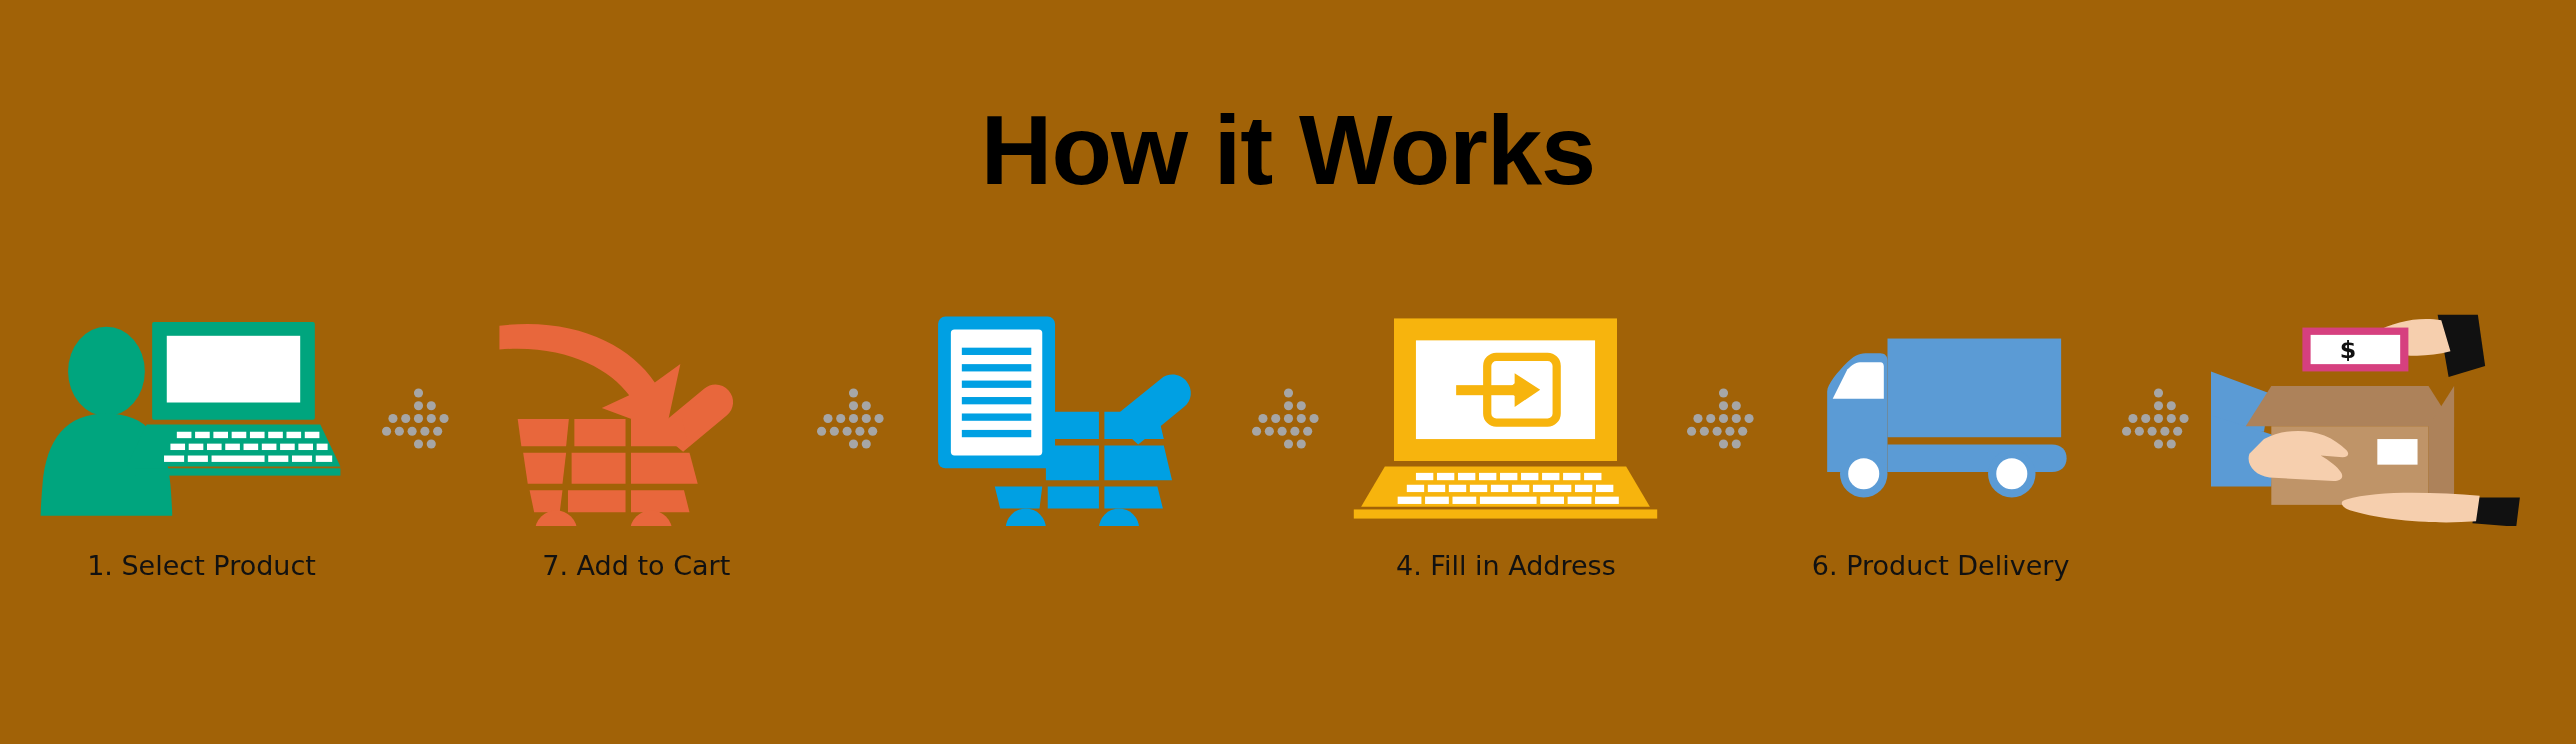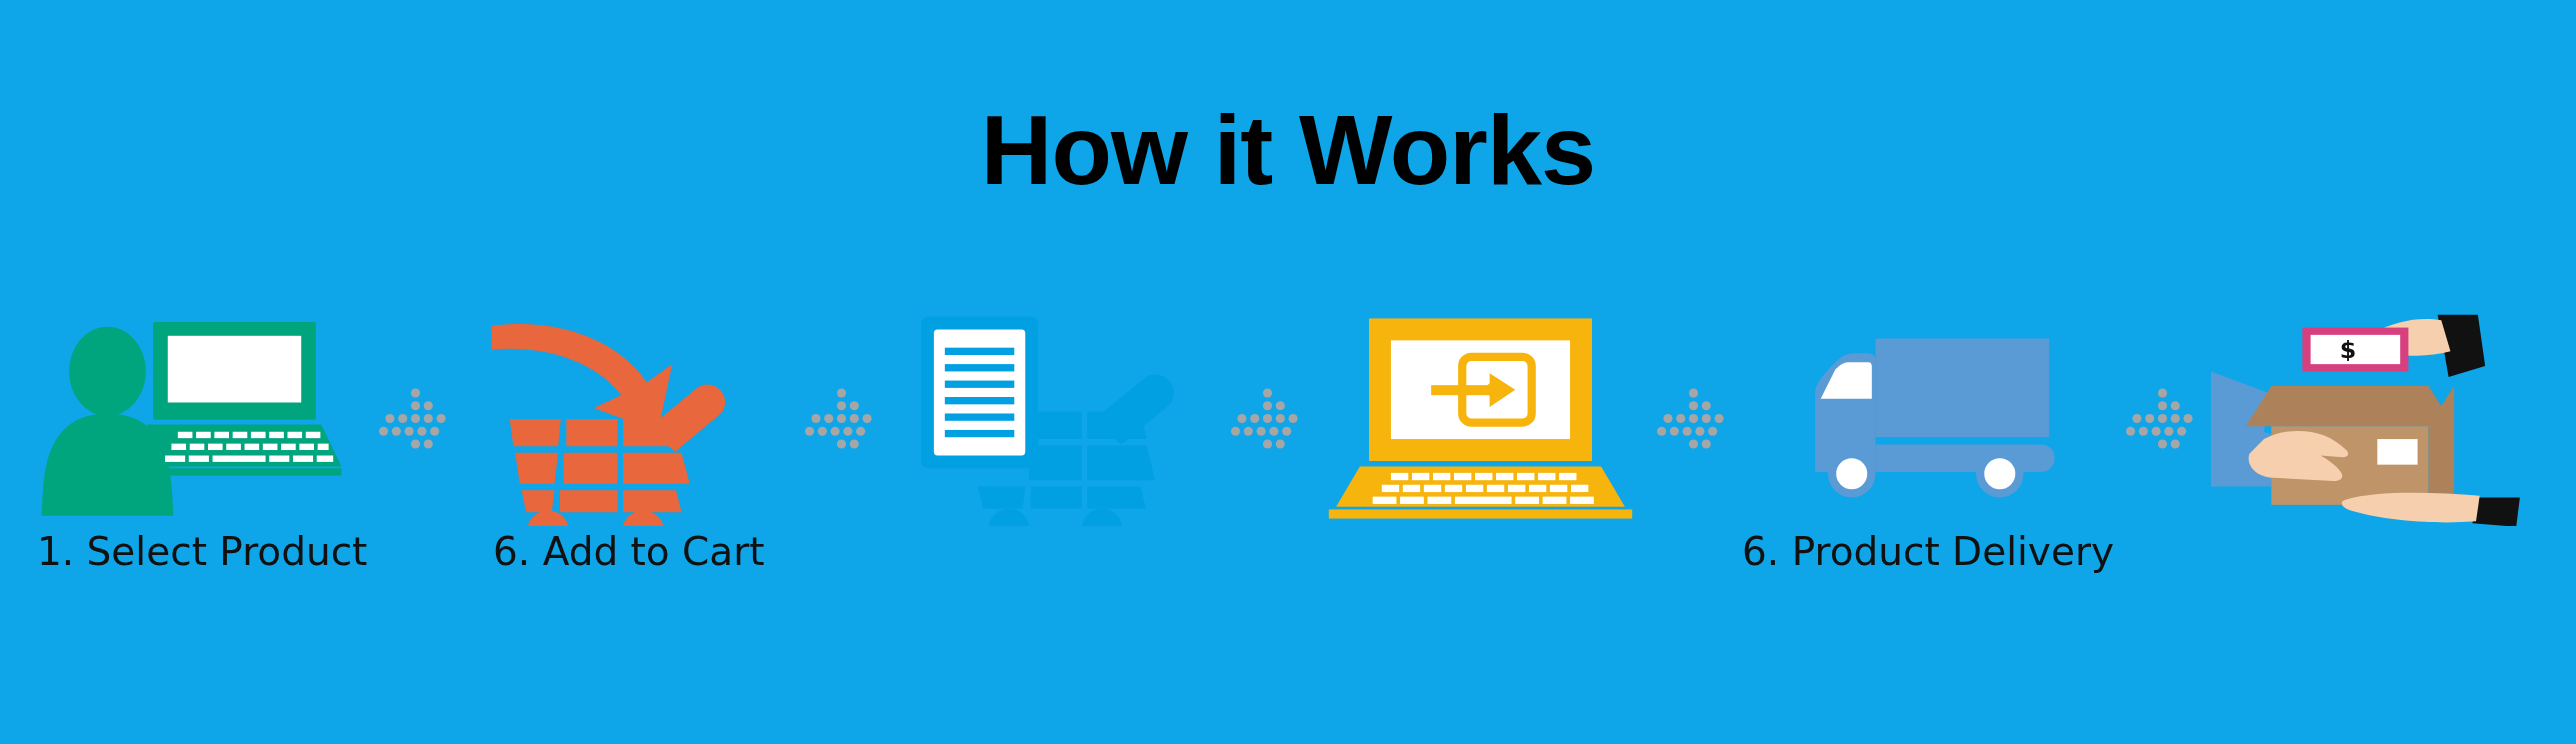--- a/index.html
+++ b/index.html
@@ -13,21 +13,21 @@
     height: 745px;
     overflow: hidden;
     font-family: "Liberation Sans", "DejaVu Sans", sans-serif;
     color: #000000;
   }
 
   .page {
     position: relative;
     width: 2576px;
     height: 745px;
-    background: #0ea5e9;
+    background: #a16207;
   }
 
   
   .title {
     position: absolute;
     top: 99px;
     left: 0;
     width: 2576px;
     text-align: center;
     font-family: "Liberation Sans Narrow", "Liberation Sans", "DejaVu Sans", sans-serif;
@@ -61,23 +61,23 @@
   }
 
   .icon-box {
     position: relative;
     width: 329px;
     height: 215px;
   }
   .icon-box svg { display: block; width: 100%; height: 100%; }
 
   .step-label {
-    margin-top: 5px;
+    margin-top: 19px;
     font-family: "DejaVu Sans", "Liberation Sans", sans-serif;
-    font-size: 39px;
+    font-size: 27px;
     line-height: 42px;
     font-weight: 400;
     color: #111111;
     white-space: nowrap;
     text-align: center;
   }
 
   
   .sep {
     position: relative;
@@ -200,21 +200,21 @@
               <path d="M63 196 h36 l-3 24 h-28 z"></path>
               <path d="M105 196 h63 v24 h-63 z"></path>
               <path d="M174 196 h58 l6 24 h-64 z"></path>
             </g>
 
             <circle cx="92" cy="241" r="23"></circle>
             <circle cx="196" cy="241" r="23"></circle>
           </g>
         </svg>
       </div>
-      <div class="step-label">6. Add to Cart</div>
+      <div class="step-label">7. Add to Cart</div>
     </div>
 
     <div class="sep">
       <svg viewBox="0 0 80 80" xmlns="http://www.w3.org/2000/svg">
         <g fill="#A6A6A6">
           <circle cx="40" cy="12" r="5"></circle>
           <circle cx="40" cy="26" r="5"></circle>
             <circle cx="54" cy="26" r="5"></circle>
           <circle cx="12" cy="40" r="5"></circle>
             <circle cx="26" cy="40" r="5"></circle>
@@ -345,20 +345,21 @@
               <rect x="92" y="203" width="26" height="8"></rect>
               <rect x="122" y="203" width="26" height="8"></rect>
               <rect x="152" y="203" width="62" height="8"></rect>
               <rect x="218" y="203" width="26" height="8"></rect>
               <rect x="248" y="203" width="26" height="8"></rect>
               <rect x="278" y="203" width="26" height="8"></rect>
             </g>
           </g>
         </svg>
       </div>
+      <div class="step-label">4. Fill in Address</div>
     </div>
 
     <div class="sep">
       <svg viewBox="0 0 80 80" xmlns="http://www.w3.org/2000/svg">
         <g fill="#A6A6A6">
           <circle cx="40" cy="12" r="5"></circle>
           <circle cx="40" cy="26" r="5"></circle>
             <circle cx="54" cy="26" r="5"></circle>
           <circle cx="12" cy="40" r="5"></circle>
             <circle cx="26" cy="40" r="5"></circle>

